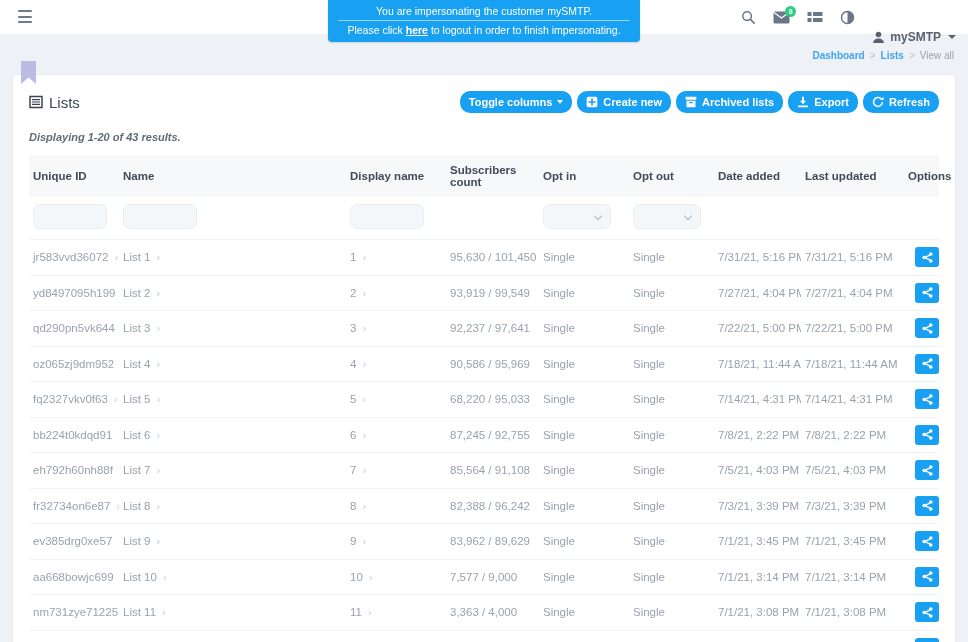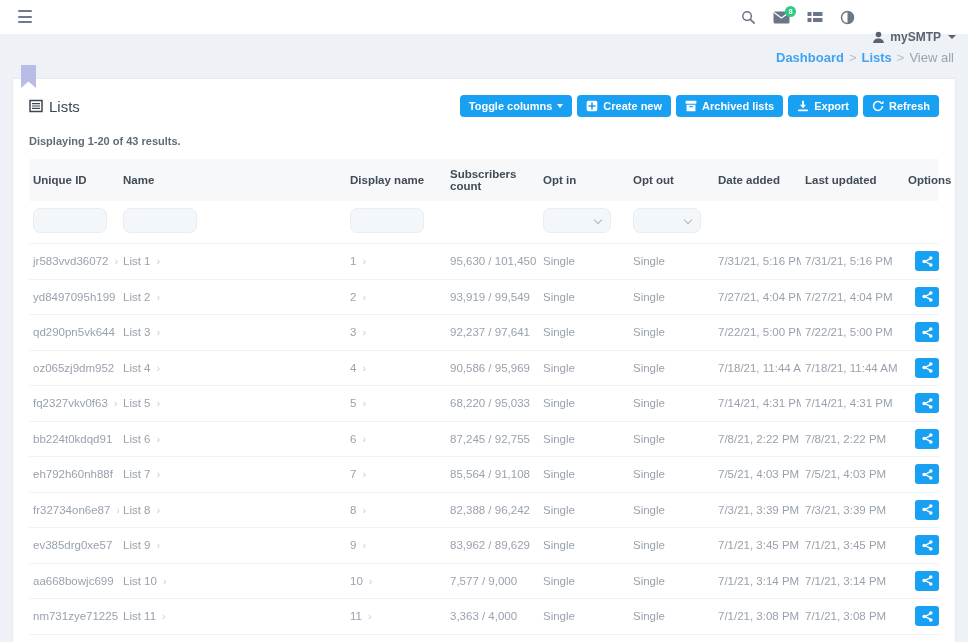--- a/index.html
+++ b/index.html
@@ -16,36 +16,36 @@
   .banner .l2 { border-top:1px solid rgba(255,255,255,.55); padding:3px 0 1px; }
   .banner a { color:#fff; font-weight:bold; text-decoration:underline; }
 
   .nav-right { position:absolute; right:12px; top:0; height:34px; display:flex; align-items:center; gap:17px; }
   .nav-icon { position:relative; display:flex; align-items:center; cursor:pointer; }
   .badge { position:absolute; top:-5px; right:-6px; width:11px; height:11px; background:#2fcb80; color:#fff; border-radius:50%; font-size:7px; font-weight:bold; display:flex; align-items:center; justify-content:center; }
   .user-menu { display:flex; align-items:center; gap:5px; cursor:pointer; color:#5a6270; font-size:12px; font-weight:bold;margin-top:40px; }
   .caret { width:0; height:0; border-left:4px solid transparent; border-right:4px solid transparent; border-top:4px solid #5a6270; margin-left:2px; }
 
   
-  .breadcrumb { text-align:right; padding:16px 14px 9px; font-size:13px; color:#a5adb8; }
+  .breadcrumb { text-align:right; padding:16px 14px 9px; font-size:10px; color:#a5adb8; }
   .breadcrumb a { color:#3fa4f2; text-decoration:none; font-weight:bold; }
   .breadcrumb .sep { margin:0 5px; color:#b7bfc9; }
   .breadcrumb .current { color:#9aa3ae; }
 
   
   .card { position:relative; margin:4px 12px 0; background:#fff; border:1px solid #e7ebf0; border-radius:2px; padding:0 16px; height:600px; }
   .bookmark { position:absolute; top:-14px; left:8px; width:15px; height:23px; background:#b9bce4; clip-path:polygon(0 0,100% 0,100% 100%,50% 72%,0 100%); }
 
   .card-header { display:flex; align-items:center; justify-content:space-between; padding:16px 0 12px; }
   .page-title { display:flex; align-items:center; gap:6px; font-size:15px; color:#3d4752; }
   .toolbar { display:flex; gap:5px; }
-  .btn { background:#18a0f2; color:#fff; font-family:"Liberation Sans", sans-serif; font-size:11px; font-weight:bold; border:none; border-radius:4px; height:22px; padding:0 9px; display:flex; align-items:center; gap:5px; cursor:pointer; white-space:nowrap; }
+  .btn { background:#18a0f2; color:#fff; font-family:"Liberation Sans", sans-serif; font-size:11px; font-weight:bold; border:none; border-radius:10px; height:22px; padding:0 9px; display:flex; align-items:center; gap:5px; cursor:pointer; white-space:nowrap; }
   .btn .bcaret { width:0; height:0; border-left:3.5px solid transparent; border-right:3.5px solid transparent; border-top:4px solid #fff; }
 
-  .summary { font-size:11px; font-weight:bold; color:#606b76; padding:6px 0 12px; }
+  .summary { font-size:11px; font-weight:bold; color:#606b76; padding:6px 0 12px;font-style:italic; }
 
   
   table { width:100%; border-collapse:collapse; table-layout:fixed; }
   th { background:#f6f8fa; text-align:left; font-size:11.5px; font-weight:bold; color:#414b57; padding:9px 4px; }
   th.r { text-align:right; }
   .filter-row td { padding:7px 4px 10px; }
   .filter-input { width:74px; height:25px; background:#f4f7fa; border:1px solid #e9eef4; border-radius:7px; outline:none; font-family:"Liberation Sans", sans-serif; font-size:11px; color:#5a6270; padding:0 8px; }
   .filter-select { width:68px; height:25px; background:#f4f7fa; border:1px solid #e9eef4; border-radius:7px; position:relative; cursor:pointer; }
   .filter-select::after { content:""; position:absolute; right:9px; top:8px; width:5px; height:5px; border-right:1.4px solid #aeb7c2; border-bottom:1.4px solid #aeb7c2; transform:rotate(45deg); }
 
@@ -60,20 +60,24 @@
 </head>
 <body>
 
 <div class="navbar">
   <div class="hamburger">
       <span></span>
       <span></span>
       <span></span>
     </div>
 
+  <div class="banner">
+    <div class="l1">You are impersonating the customer mySMTP.</div>
+    <div class="l2"><span>Please click </span><a href="#">here</a><span> to logout in order to finish impersonating.</span></div>
+  </div>
 
   <div class="nav-right">
     <div class="nav-icon">
       <svg width="15" height="15" viewBox="0 0 16 16">
           <circle cx="6.5" cy="6.5" r="4.6" fill="none" stroke="#6b7686" stroke-width="1.6"></circle>
           <line x1="10.2" y1="10.2" x2="14" y2="14" stroke="#6b7686" stroke-width="1.8" stroke-linecap="round"></line>
         </svg>
     </div>
     <div class="nav-icon">
       <svg width="17" height="13" viewBox="0 0 17 13">

